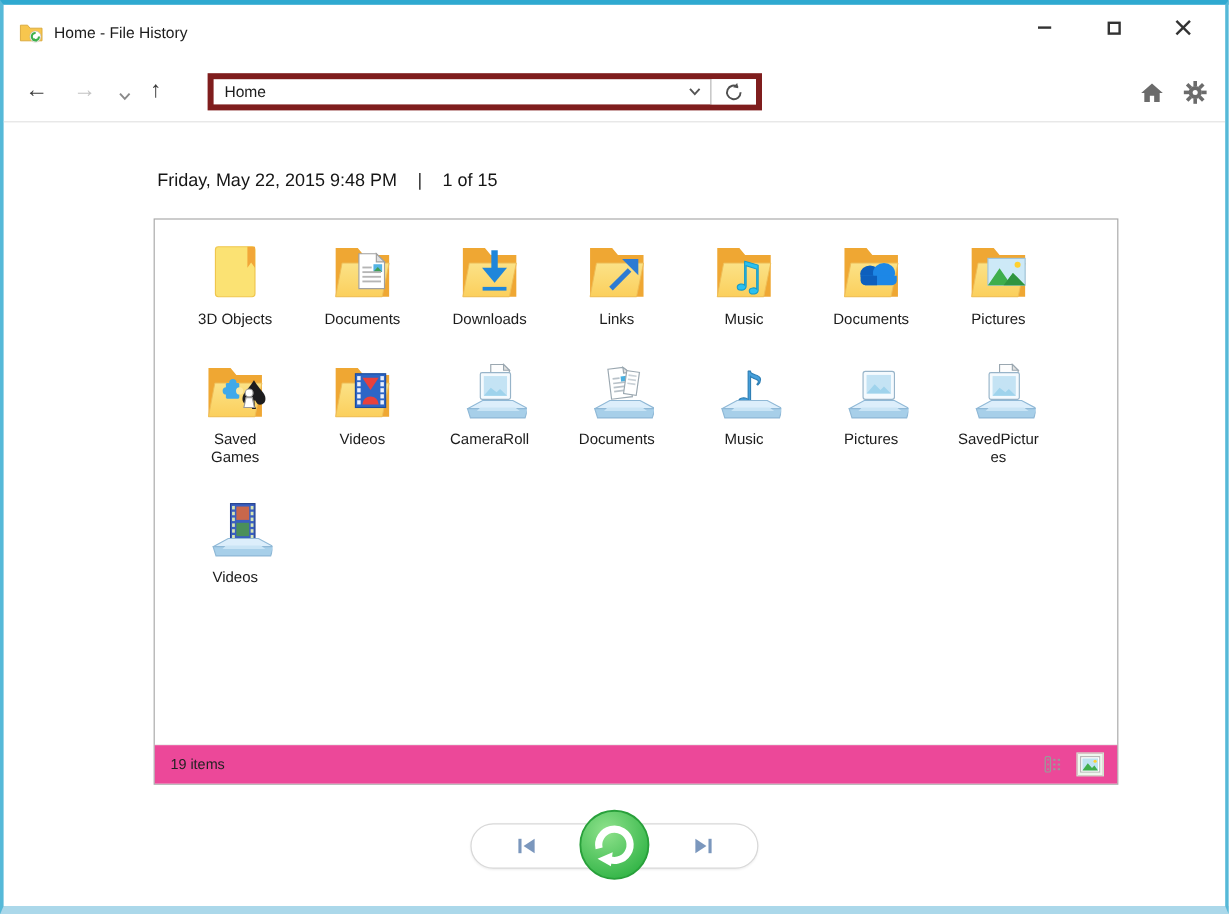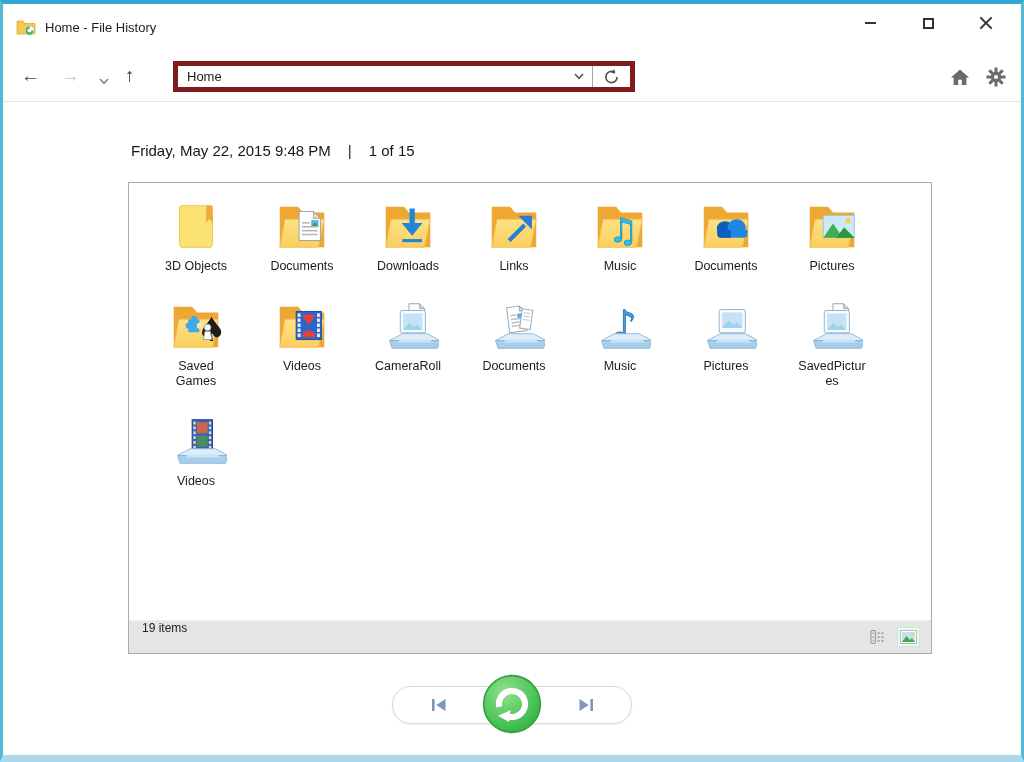--- a/index.html
+++ b/index.html
@@ -54,21 +54,21 @@
   .heading .sep { margin:0 17px; color:#2b2b2b; }
 
   
   .panel { position:relative; margin:23px 0 0 125px; width:804px; height:472px; border:1px solid #ababab; background:#fff; }
   .grid { display:grid; grid-template-columns:repeat(7,106px); grid-row-gap:21px; padding:12px 0 0 14px; }
   .item { display:flex; flex-direction:column; align-items:center; cursor:default; }
   .item .ico { width:62px; height:62px; display:block; }
   .item .ico svg { width:62px; height:62px; display:block; }
   .item .lbl { margin-top:2px; font-size:12.5px; color:#1b1b1b; text-align:center; white-space:pre-line; line-height:1.2; }
 
-  .statusbar { position:absolute; left:0; right:0; bottom:0; height:33px; border-top:1px solid #efefef; display:flex; justify-content:space-between; padding:0 12px 0 13px; background:#e5e5e5; }
+  .statusbar { position:absolute; left:0; right:0; bottom:0; height:33px; border-top:1px solid #efefef; display:flex; align-items:center; justify-content:space-between; padding:0 12px 0 13px; background:#ec4899; }
   .status-count { font-size:12px; color:#222; }
   .view-toggles { display:flex; align-items:center; gap:10px; }
   .view-btn { border:none; background:none; display:flex; align-items:center; justify-content:center; padding:2px; }
   .view-btn.selected { outline:1px solid #cde8cf; background:#eef7ee; }
 
   
   .transport { position:relative; margin:30px auto 0; width:240px; height:40px; }
   .pill { position:absolute; left:0; top:2px; width:240px; height:38px; background:#fff; border:1px solid #d8d8d8; border-radius:20px; box-shadow:0 1px 2px rgba(0,0,0,0.07); }
   .tbtn { position:absolute; top:6px; width:56px; height:30px; border:none; background:none; display:flex; align-items:center; justify-content:center; }
   .tbtn.prev { left:18px; }

